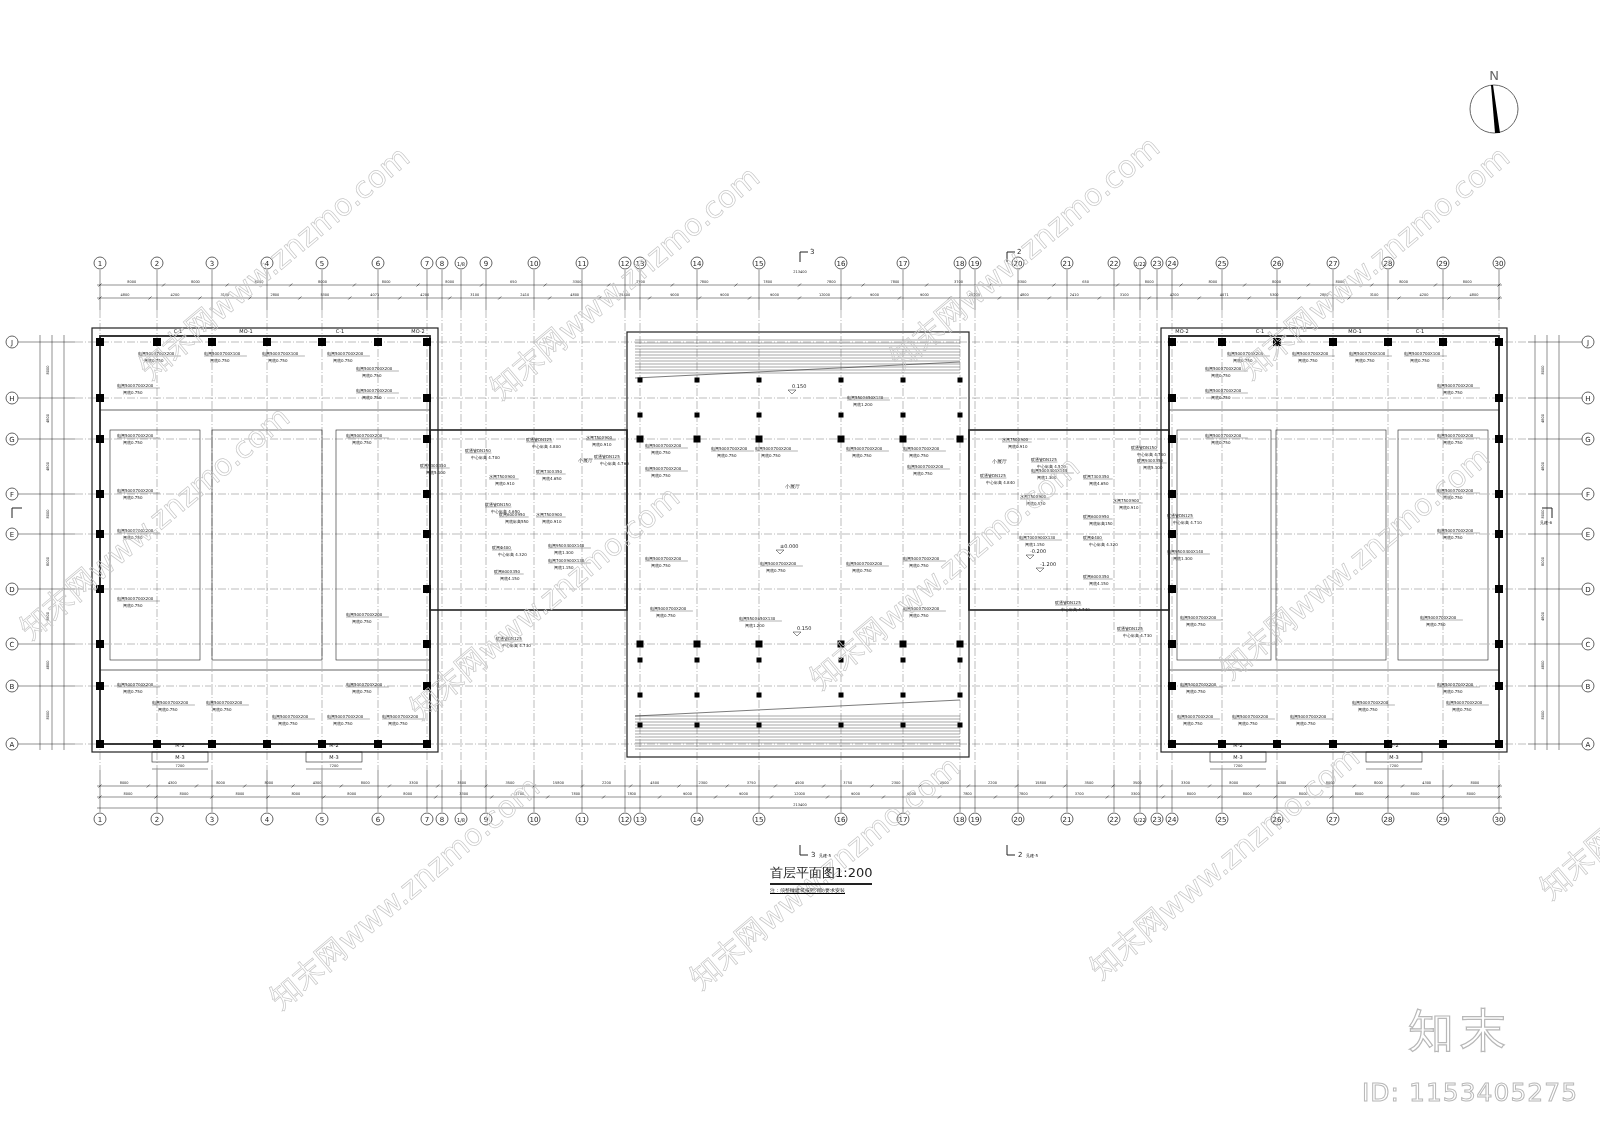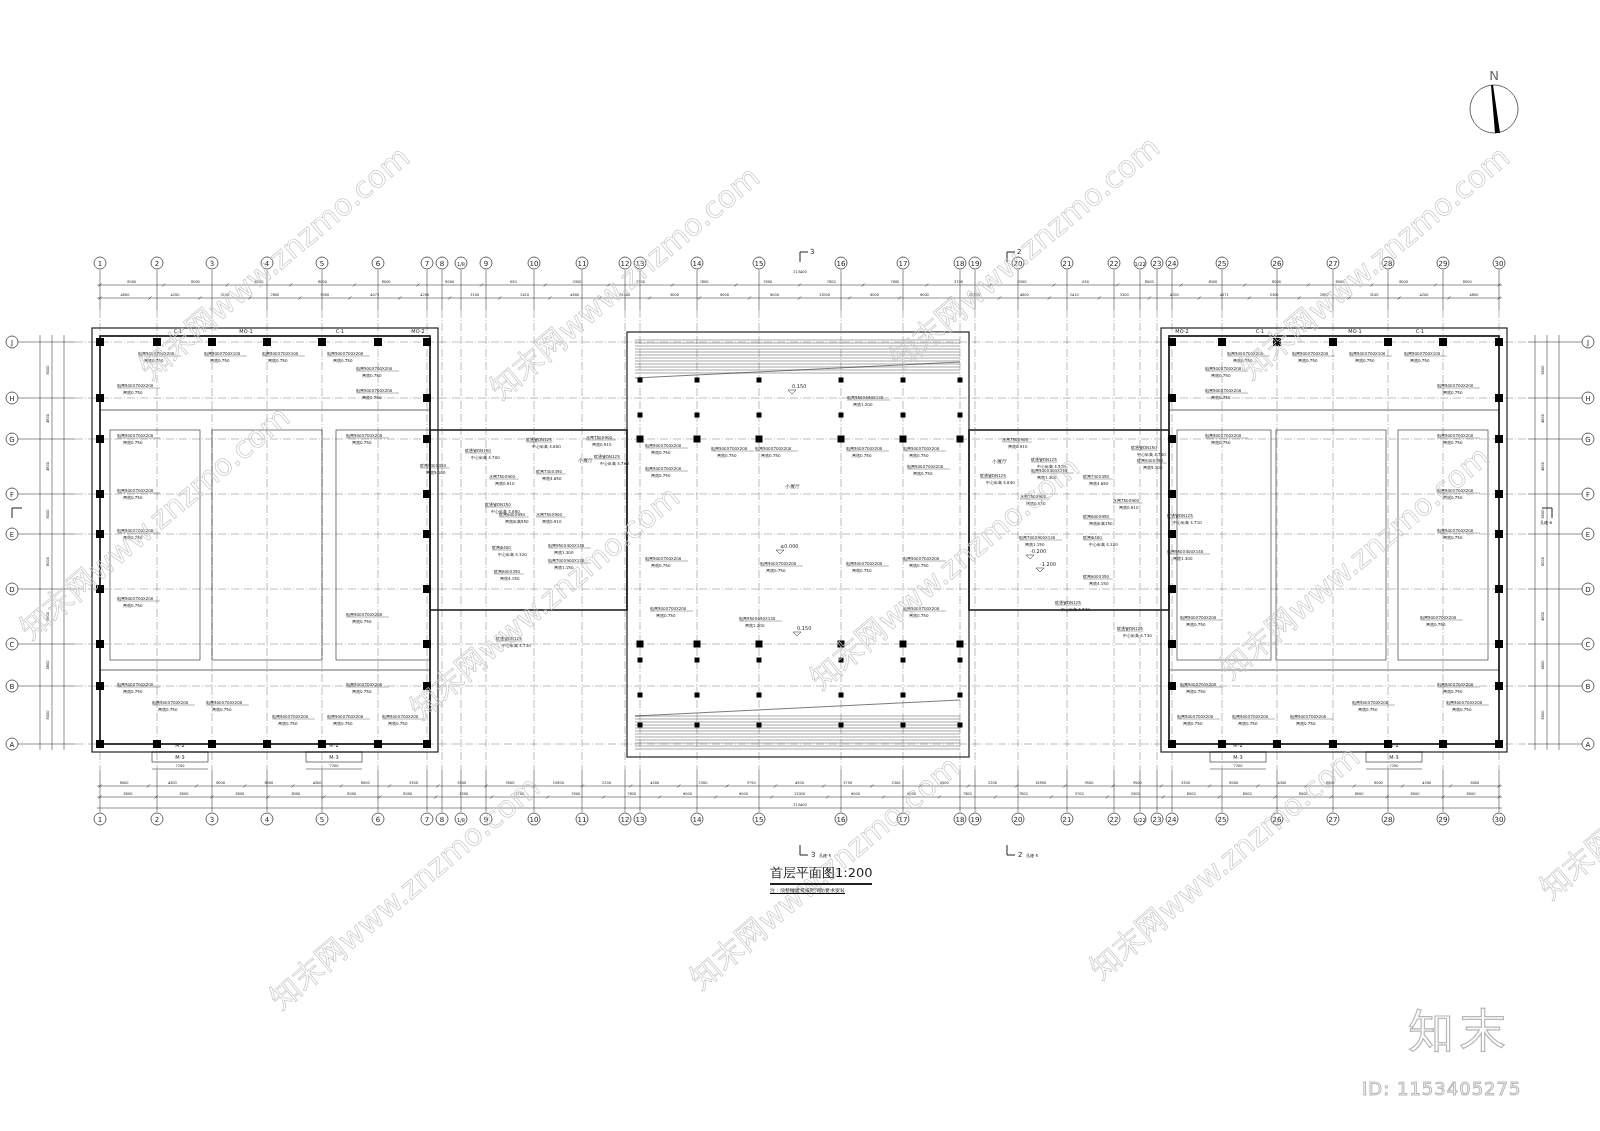--- a/index.html
+++ b/index.html
@@ -1,19 +1,19 @@
 <!DOCTYPE html>
 <html><head>
 <meta charset="utf-8">
 <style>
   html, body { margin:0; padding:0; background:#ffffff; }
   body { width:1600px; height:1131px; overflow:hidden; position:relative; font-family:"DejaVu Sans", sans-serif; }
   #canvas { position:absolute; left:0; top:0; width:1600px; height:1131px; }
   .wm-logo { position:absolute; left:1408px; top:1000px; font-family:"DejaVu Sans", sans-serif; font-size:46px; color:transparent; -webkit-text-stroke:1.2px #b8b8b8; letter-spacing:6px; }
-  .wm-id { position:absolute; left:1362px; top:1078px; font-family:"DejaVu Sans", sans-serif; font-size:18px; color:transparent; -webkit-text-stroke:1px #b8b8b8; letter-spacing:1px; }
+  .wm-id { position:absolute; left:1362px; top:1078px; font-family:"DejaVu Sans", sans-serif; font-size:25px; color:transparent; -webkit-text-stroke:1px #b8b8b8; letter-spacing:1px; }
   .title-block { position:absolute; left:770px; top:862px;text-decoration:underline; }
   .title-main { font-family:"DejaVu Sans", sans-serif; font-size:13px; color:#222; border-bottom:2px solid #222; padding-bottom:1px; display:inline-block; }
   .title-note { font-family:"DejaVu Sans", sans-serif; font-size:5px; color:#222; margin-top:2px; }
   .north { position:absolute; left:1468px; top:68px; text-align:center; }
   .north-label { font-family:"DejaVu Sans", sans-serif; font-size:13px; color:#666; }
 </style>
 </head>
 <body>
 
 <svg id="canvas" xmlns="http://www.w3.org/2000/svg" viewBox="0 0 1600 1131" width="1600" height="1131">

